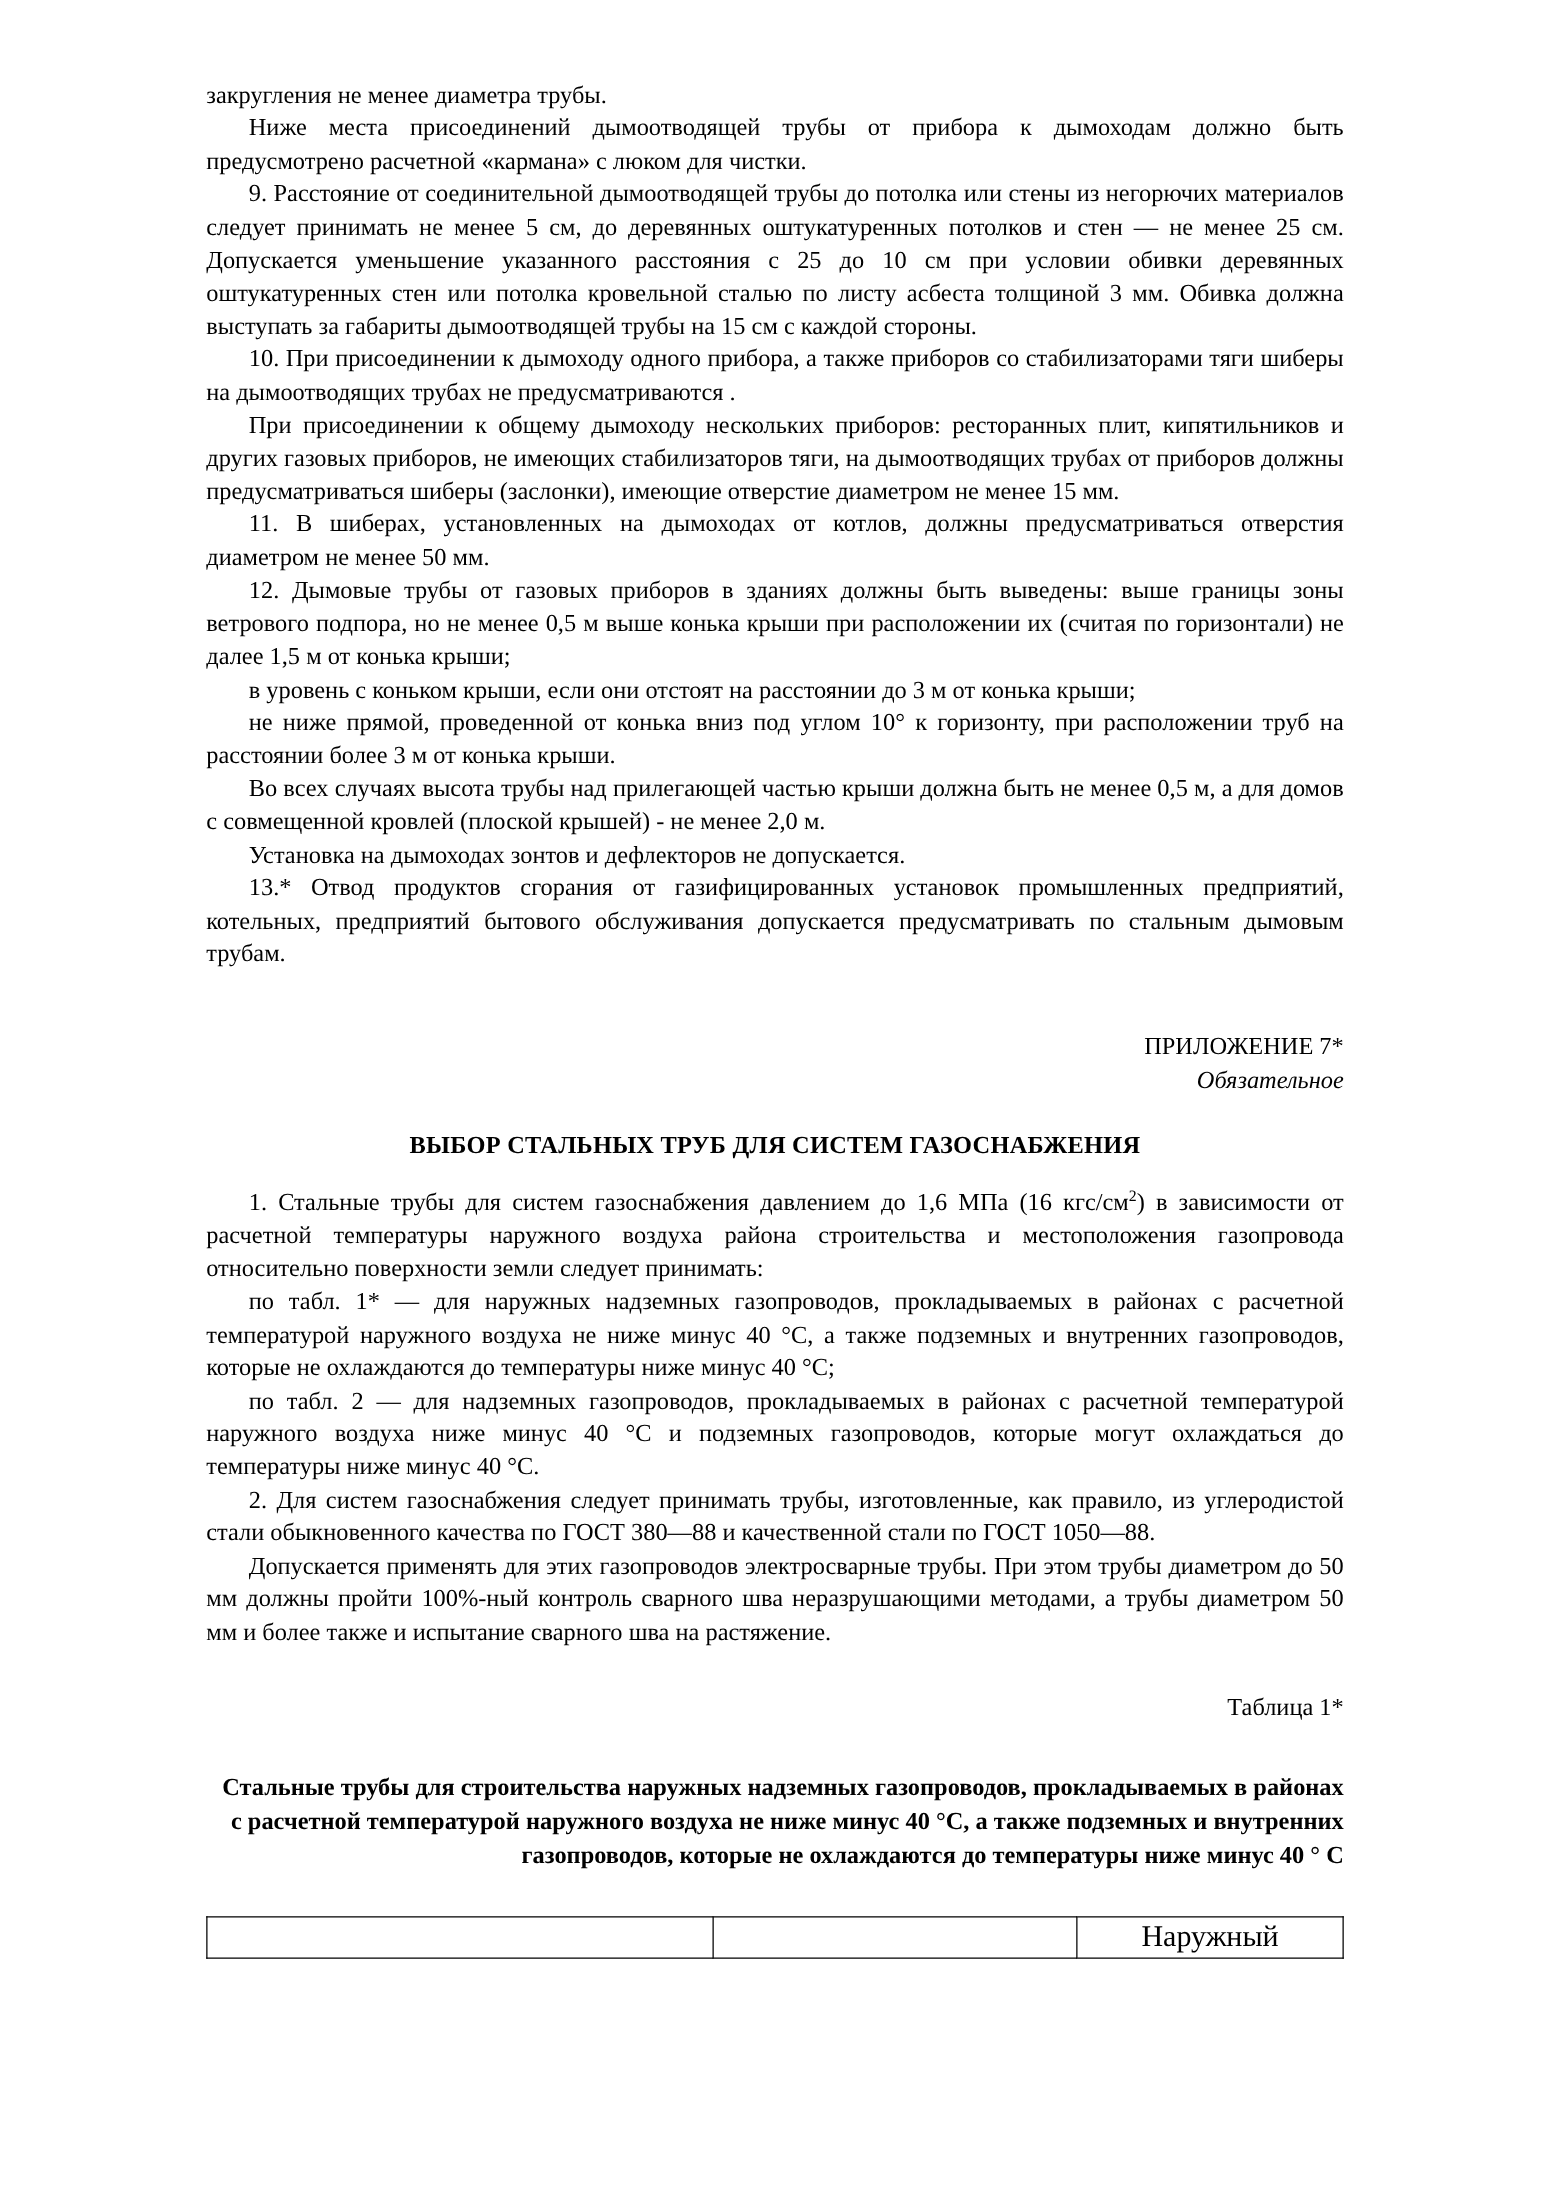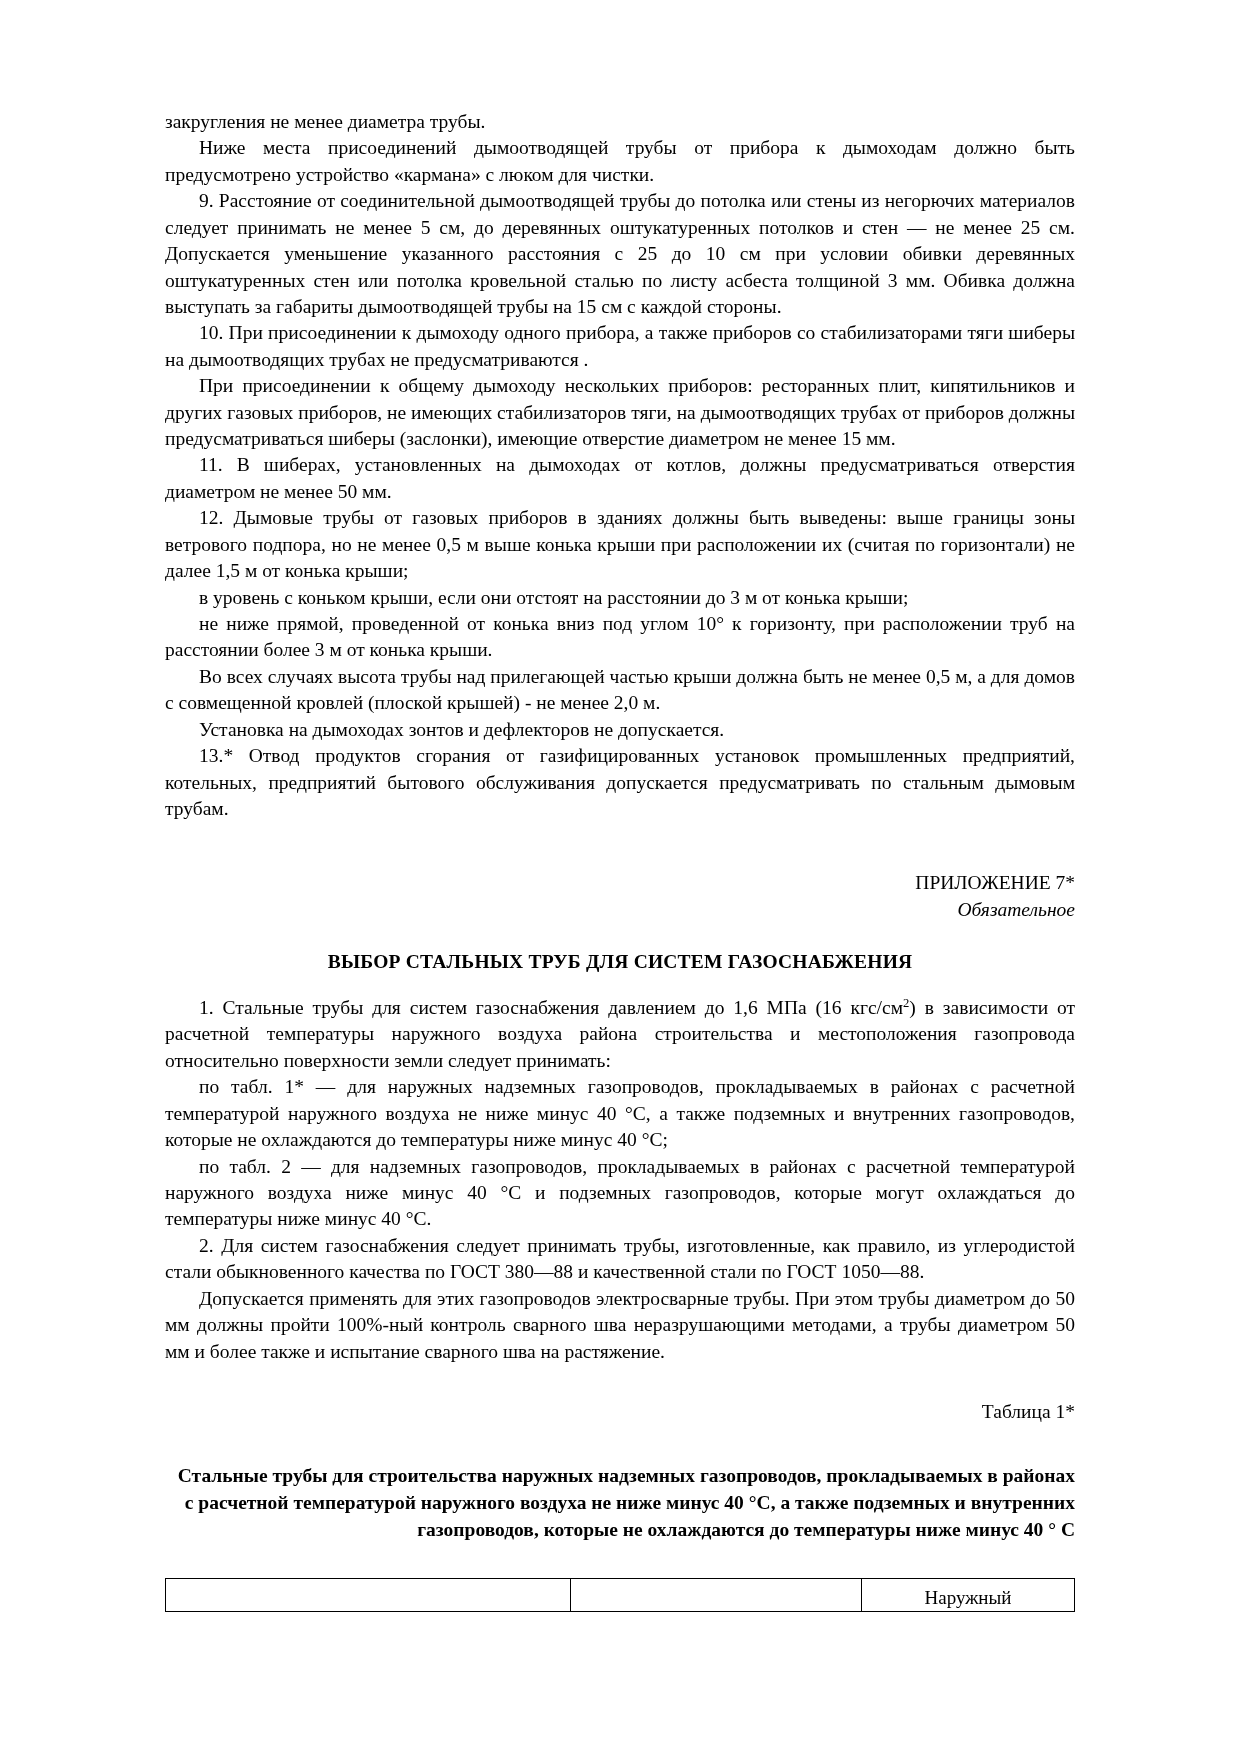--- a/index.html
+++ b/index.html
@@ -11,21 +11,21 @@
     width: 1240px;
     height: 1755px;
     font-family: "Liberation Serif", "DejaVu Serif", serif;
     color: #000000;
   }
   .page {
     position: relative;
     width: 1240px;
     height: 1755px;
     box-sizing: border-box;
-    padding: 109px 165px 0 165px;
+    padding: 64px 165px 0 165px;
   }
   .doc-body {
     font-size: 19.5px;
     line-height: 1.355;
     text-align: justify;
     text-justify: inter-word;
   }
   p {
     margin: 0;
     text-indent: 0;
@@ -70,37 +70,37 @@
   table.tubes {
     margin-top: 34px;
     width: 100%;
     border-collapse: collapse;
     table-layout: fixed;
   }
   table.tubes td {
     border: 1.5px solid #000000;
     height: 30px;
     vertical-align: bottom;
-    font-size: 19px;
+    font-size: 24px;
     padding: 0 6px 2px 6px;
     margin-top: 29px;
   }
   td.col-a { width: 45%; }
   td.col-b { width: 32%; }
   td.col-c { width: 23%; text-align: center; }
   sup { font-size: 0.65em; vertical-align: super; line-height: 0; }
 </style>
 </head>
 <body>
 
 <div class="page">
 
   <div class="doc-body">
     <p>закругления не менее диаметра трубы.</p>
-    <p class="ind">Ниже места присоединений дымоотводящей трубы от прибора к дымоходам должно быть предусмотрено устройство «кармана» с люком для чистки.</p>
+    <p class="ind">Ниже места присоединений дымоотводящей трубы от прибора к дымоходам должно быть предусмотрено расчетной «кармана» с люком для чистки.</p>
     <p class="ind">9. Расстояние от соединительной дымоотводящей трубы до потолка или стены из негорючих материалов следует принимать не менее 5 см, до деревянных оштукатуренных потолков и стен — не менее 25 см. Допускается уменьшение указанного расстояния с 25 до 10 см при условии обивки деревянных оштукатуренных стен или потолка кровельной сталью по листу асбеста толщиной 3 мм. Обивка должна выступать за габариты дымоотводящей трубы на 15 см с каждой стороны.</p>
     <p class="ind">10. При присоединении к дымоходу одного прибора, а также приборов со стабилизаторами тяги шиберы на дымоотводящих трубах не предусматриваются .</p>
     <p class="ind">При присоединении к общему дымоходу нескольких приборов: ресторанных плит, кипятильников и других газовых приборов, не имеющих стабилизаторов тяги, на дымоотводящих трубах от приборов должны предусматриваться шиберы (заслонки), имеющие отверстие диаметром не менее 15 мм.</p>
     <p class="ind">11. В шиберах, установленных на дымоходах от котлов, должны предусматриваться отверстия диаметром не менее 50 мм.</p>
     <p class="ind">12. Дымовые трубы от газовых приборов в зданиях должны быть выведены: выше границы зоны ветрового подпора, но не менее 0,5 м выше конька крыши при расположении их (считая по горизонтали) не далее 1,5 м от конька крыши;</p>
     <p class="ind">в уровень с коньком крыши, если они отстоят на расстоянии до 3 м от конька крыши;</p>
     <p class="ind">не ниже прямой, проведенной от конька вниз под углом 10° к горизонту, при расположении труб на расстоянии более 3 м от конька крыши.</p>
     <p class="ind">Во всех случаях высота трубы над прилегающей частью крыши должна быть не менее 0,5 м, а для домов с совмещенной кровлей (плоской крышей) - не менее 2,0 м.</p>
     <p class="ind">Установка на дымоходах зонтов и дефлекторов не допускается.</p>
     <p class="ind">13.* Отвод продуктов сгорания от газифицированных установок промышленных предприятий, котельных, предприятий бытового обслуживания допускается предусматривать по стальным дымовым трубам.</p>

